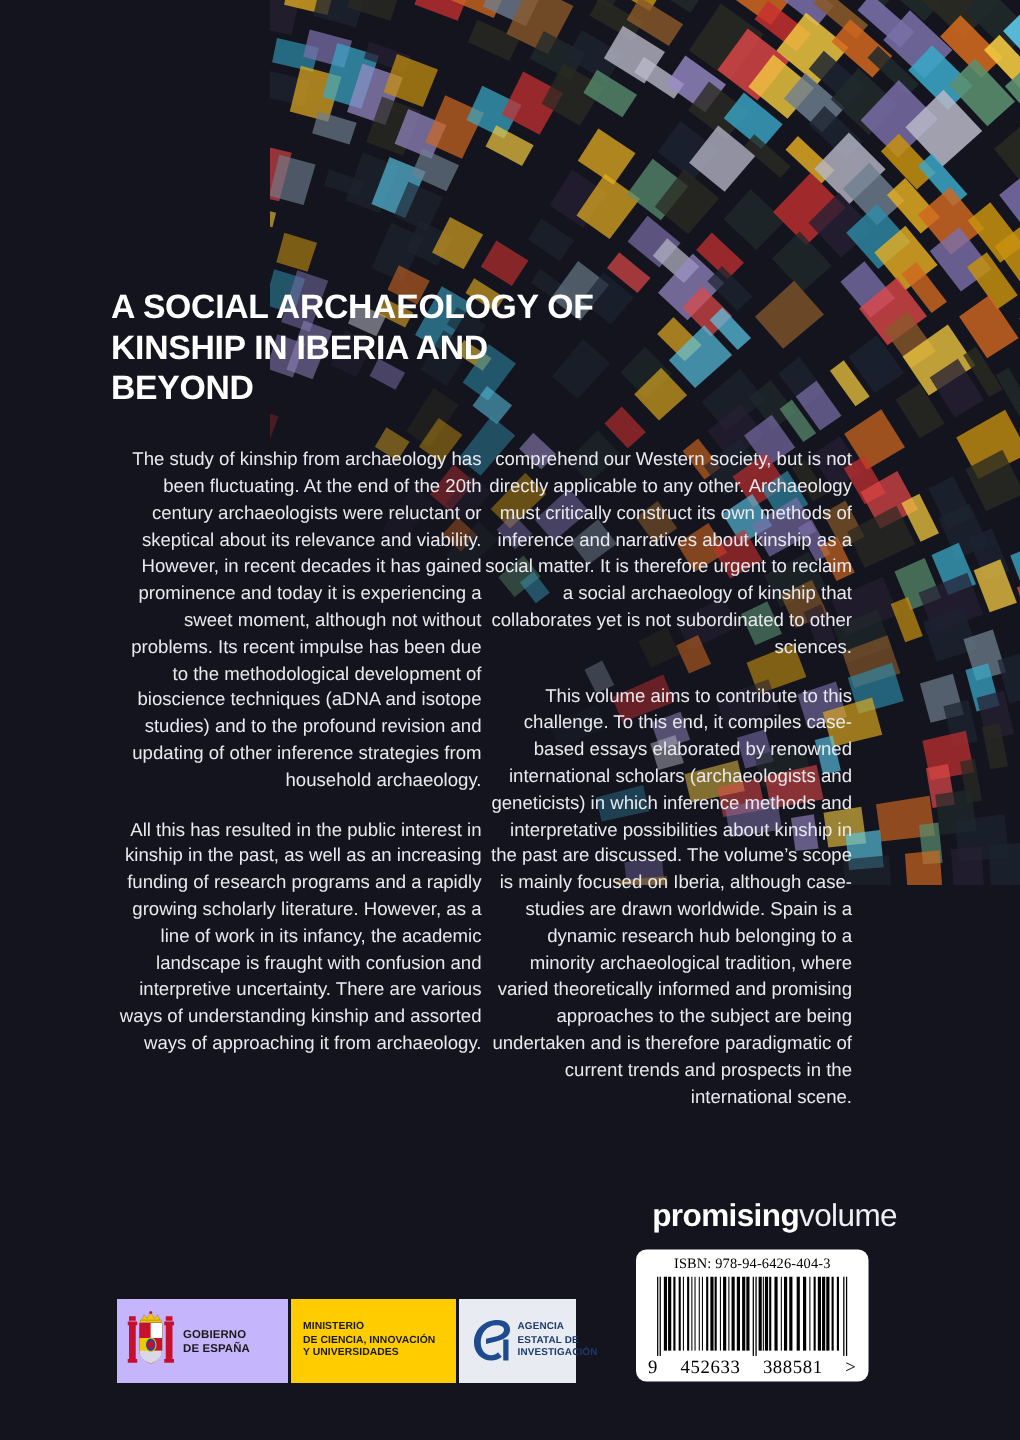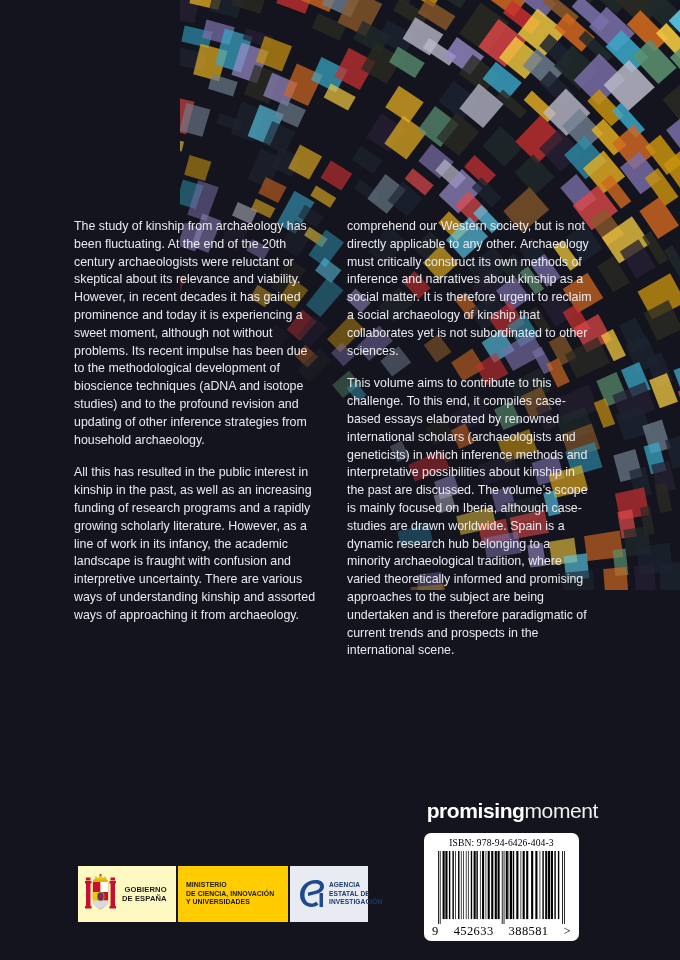--- a/index.html
+++ b/index.html
@@ -52,22 +52,22 @@
     color: #f2f2f4;
     font-size: 15.2px;
     line-height: 1.30;
     font-weight: normal;
     margin: 10px 0 0 0;
     max-width: 330px;
   }
 
   .columns {
     display: flex;
-    gap: 26px;
     margin-top: 26px;
+    text-align: right;
   }
   .col {
     width: 247px;
   }
   .col p {
     color: #e9e9ee;
     font-size: 12.4px;
     line-height: 1.435;
     margin: 0 0 15px 0;
   }
@@ -86,21 +86,21 @@
   }
   .publisher .b { font-weight: bold; }
   .publisher .l { font-weight: normal; color: #f0f0f2; }
 
   
   .barcode-box {
     position: absolute;
     left: 424px;
     top: 833px;
     width: 155px;
-    height: 108px;
+    height: 88px;
     background: #ffffff;
     border-radius: 7px;
     box-sizing: border-box;
     padding: 5px 7px 4px 7px;
     display: flex;
     flex-direction: column;
   }
   .isbn-text {
     color: #000;
     font-size: 9.6px;
@@ -136,25 +136,24 @@
     height: 56px;
     display: flex;
     align-items: stretch;
   }
   .logo-panel {
     display: flex;
     align-items: center;
     box-sizing: border-box;
   }
   .logo-gob {
-    background: #fef9c3;
-    width: 98px;
+    background: #c4b5fd;
+    width: 114px;
     padding-left: 7px;
     gap: 6px;
-    text-align: right;
   }
   .logo-min {
     background: #ffcc00;
     width: 112px;
     padding-left: 8px;
     border-left: 2px solid #14141e;
   }
   .logo-aei {
     background: #e8ecf2;
     width: 78px;
@@ -581,34 +580,35 @@
           <polygon points="230.5,657.2 264.6,654.0 265.9,672.1 231.7,673.7" fill="#c8920f" opacity="0.39"></polygon>
           <polygon points="382.1,643.0 412.7,640.1 414.5,665.3 383.8,666.7" fill="#1c2430" opacity="0.63"></polygon>
           <polygon points="423.3,639.1 446.4,636.9 448.3,663.7 425.1,664.8" fill="#d06820" opacity="0.68"></polygon>
           <polygon points="454.0,636.2 474.1,634.4 476.1,662.4 455.9,663.4" fill="#262033" opacity="0.70"></polygon>
           <polygon points="478.9,633.9 509.9,631.0 512.0,660.8 480.8,662.2" fill="#1c2430" opacity="0.73"></polygon>
         </g>
       </svg>
     </div>
 
   <div class="textblock">
+    <h1 class="title">A SOCIAL ARCHAEOLOGY OF KINSHIP IN IBERIA AND BEYOND</h1>
 
     <div class="columns">
       <div class="col">
         <p>The study of kinship from archaeology has been fluctuating. At the end of the 20th century archaeologists were reluctant or skeptical about its relevance and viability. However, in recent decades it has gained prominence and today it is experiencing a sweet moment, although not without problems. Its recent impulse has been due to the methodological development of bioscience techniques (aDNA and isotope studies) and to the profound revision and updating of other inference strategies from household archaeology.</p>
         <p>All this has resulted in the public interest in kinship in the past, as well as an increasing funding of research programs and a rapidly growing scholarly literature. However, as a line of work in its infancy, the academic landscape is fraught with confusion and interpretive uncertainty. There are various ways of understanding kinship and assorted ways of approaching it from archaeology.</p>
       </div>
       <div class="col">
         <p>comprehend our Western society, but is not directly applicable to any other. Archaeology must critically construct its own methods of inference and narratives about kinship as a social matter. It is therefore urgent to reclaim a social archaeology of kinship that collaborates yet is not subordinated to other sciences.</p>
         <p>This volume aims to contribute to this challenge. To this end, it compiles case-based essays elaborated by renowned international scholars (archaeologists and geneticists) in which inference methods and interpretative possibilities about kinship in the past are discussed. The volume’s scope is mainly focused on Iberia, although case-studies are drawn worldwide. Spain is a dynamic research hub belonging to a minority archaeological tradition, where varied theoretically informed and promising approaches to the subject are being undertaken and is therefore paradigmatic of current trends and prospects in the international scene.</p>
       </div>
     </div>
   </div>
 
-  <div class="publisher"><span class="b">promising</span><span class="l">moment</span></div>
+  <div class="publisher"><span class="b">promising</span><span class="l">volume</span></div>
 
   <div class="barcode-box">
     <div class="isbn-text">ISBN: 978-94-6426-404-3</div>
     <div class="bars">
         <svg viewBox="0 0 200 60" preserveAspectRatio="none">
           <rect x="10.00" y="0" width="1.20" height="60" fill="#000"></rect>
           <rect x="12.40" y="0" width="1.20" height="60" fill="#000"></rect>
           <rect x="16.40" y="0" width="3.00" height="56" fill="#000"></rect>
           <rect x="20.40" y="0" width="3.00" height="56" fill="#000"></rect>
           <rect x="25.40" y="0" width="2.00" height="56" fill="#000"></rect>

